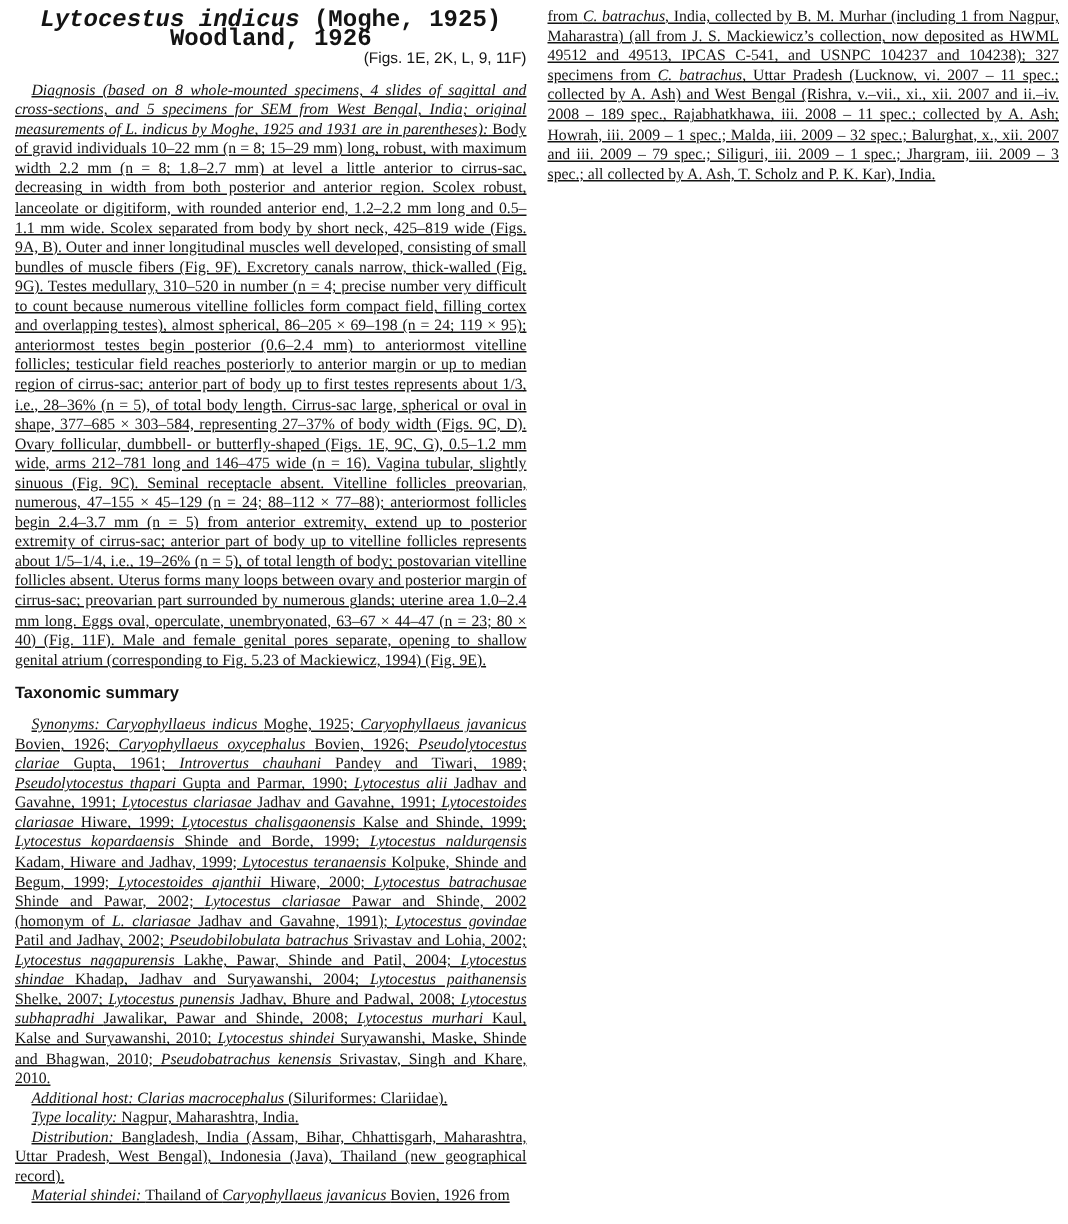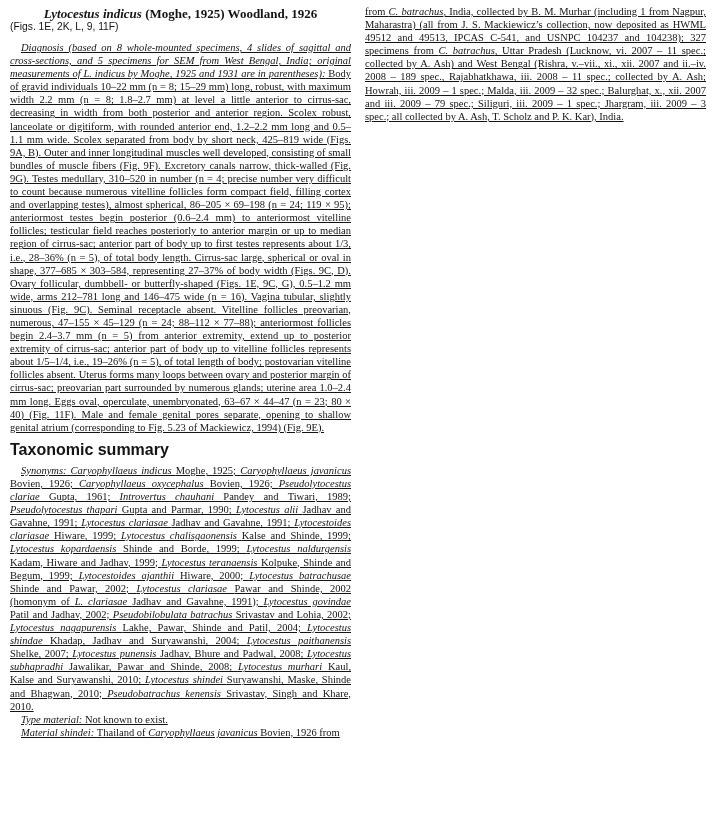--- a/index.html
+++ b/index.html
@@ -5,52 +5,54 @@
   html,body{margin:0;padding:0;background:#ffffff;}
   .page{
     width:712px;height:816px;overflow:hidden;background:#ffffff;
     padding:5px 6px 0 10px;box-sizing:border-box;
     display:flex;gap:14px;
     font-family:"Liberation Serif",serif;
     font-size:10.5px;line-height:13.1px;color:#141414;
   }
   .col{width:341px;flex:0 0 341px;text-align:justify;}
   .title{
-    font-family:Liberation Serif, serif;
-    font-size:13px;font-weight:bold;text-align:center;
+    font-family:Liberation Mono, monospace;
+    font-size:16px;font-weight:bold;text-align:center;
     margin:2px 0 0;line-height:13px;text-indent:0;
   }
   .figs{
     font-family:"Liberation Sans",sans-serif;
-    font-size:10.3px;text-align:left;margin:0 0 8px;line-height:13px;
+    font-size:10.3px;text-align:right;margin:0 0 8px;line-height:13px;
   }
   .para{margin:0;text-decoration:underline;}
   .indent{text-indent:11px;}
   .it{font-style:italic;}
   .bd{font-weight:bold;}
   .section-heading{
     font-family:"Liberation Sans",sans-serif;
-    font-size:16px;font-weight:bold;
+    font-size:11px;font-weight:bold;
     margin:9px 0 8px;text-align:left;text-indent:0;
   }
 </style>
 </head>
 <body>
 
 <div class="page">
   <div class="col">
     <div>
       <h1 class="title"><span class="it bd">Lytocestus indicus</span><span class="bd"> (Moghe, 1925) Woodland, 1926</span></h1>
       <div class="figs">(Figs. 1E, 2K, L, 9, 11F)</div>
     </div>
     <p class="para indent"><span class="it">Diagnosis (based on 8 whole-mounted specimens, 4 slides of sagittal and cross-sections, and 5 specimens for SEM from West Bengal, India; original measurements of L. indicus by Moghe, 1925 and 1931 are in parentheses):</span><span> Body of gravid individuals 10–22 mm (n = 8; 15–29 mm) long, robust, with maximum width 2.2 mm (n = 8; 1.8–2.7 mm) at level a little anterior to cirrus-sac, decreasing in width from both posterior and anterior region. Scolex robust, lanceolate or digitiform, with rounded anterior end, 1.2–2.2 mm long and 0.5–1.1 mm wide. Scolex separated from body by short neck, 425–819 wide (Figs. 9A, B). Outer and inner longitudinal muscles well developed, consisting of small bundles of muscle fibers (Fig. 9F). Excretory canals narrow, thick-walled (Fig. 9G). Testes medullary, 310–520 in number (n = 4; precise number very difficult to count because numerous vitelline follicles form compact field, filling cortex and overlapping testes), almost spherical, 86–205 × 69–198 (n = 24; 119 × 95); anteriormost testes begin posterior (0.6–2.4 mm) to anteriormost vitelline follicles; testicular field reaches posteriorly to anterior margin or up to median region of cirrus-sac; anterior part of body up to first testes represents about 1/3, i.e., 28–36% (n = 5), of total body length. Cirrus-sac large, spherical or oval in shape, 377–685 × 303–584, representing 27–37% of body width (Figs. 9C, D). Ovary follicular, dumbbell- or butterfly-shaped (Figs. 1E, 9C, G), 0.5–1.2 mm wide, arms 212–781 long and 146–475 wide (n = 16). Vagina tubular, slightly sinuous (Fig. 9C). Seminal receptacle absent. Vitelline follicles preovarian, numerous, 47–155 × 45–129 (n = 24; 88–112 × 77–88); anteriormost follicles begin 2.4–3.7 mm (n = 5) from anterior extremity, extend up to posterior extremity of cirrus-sac; anterior part of body up to vitelline follicles represents about 1/5–1/4, i.e., 19–26% (n = 5), of total length of body; postovarian vitelline follicles absent. Uterus forms many loops between ovary and posterior margin of cirrus-sac; preovarian part surrounded by numerous glands; uterine area 1.0–2.4 mm long. Eggs oval, operculate, unembryonated, 63–67 × 44–47 (n = 23; 80 × 40) (Fig. 11F). Male and female genital pores separate, opening to shallow genital atrium (corresponding to Fig. 5.23 of Mackiewicz, 1994) (Fig. 9E).</span></p>
     <h2 class="section-heading">Taxonomic summary</h2>
     <div>
         <p class="para indent"><span class="it">Synonyms: Caryophyllaeus indicus </span><span>Moghe, 1925; </span><span class="it">Caryophyllaeus javanicus </span><span>Bovien, 1926; </span><span class="it">Caryophyllaeus oxycephalus </span><span>Bovien, 1926; </span><span class="it">Pseudolytocestus clariae </span><span>Gupta, 1961; </span><span class="it">Introvertus chauhani </span><span>Pandey and Tiwari, 1989; </span><span class="it">Pseudolytocestus thapari </span><span>Gupta and Parmar, 1990; </span><span class="it">Lytocestus alii </span><span>Jadhav and Gavahne, 1991; </span><span class="it">Lytocestus clariasae </span><span>Jadhav and Gavahne, 1991; </span><span class="it">Lytocestoides clariasae </span><span>Hiware, 1999; </span><span class="it">Lytocestus chalisgaonensis </span><span>Kalse and Shinde, 1999; </span><span class="it">Lytocestus kopardaensis </span><span>Shinde and Borde, 1999; </span><span class="it">Lytocestus naldurgensis </span><span>Kadam, Hiware and Jadhav, 1999; </span><span class="it">Lytocestus teranaensis </span><span>Kolpuke, Shinde and Begum, 1999; </span><span class="it">Lytocestoides ajanthii </span><span>Hiware, 2000; </span><span class="it">Lytocestus batrachusae </span><span>Shinde and Pawar, 2002; </span><span class="it">Lytocestus clariasae </span><span>Pawar and Shinde, 2002 (homonym of </span><span class="it">L. clariasae </span><span>Jadhav and Gavahne, 1991); </span><span class="it">Lytocestus govindae </span><span>Patil and Jadhav, 2002; </span><span class="it">Pseudobilobulata batrachus </span><span>Srivastav and Lohia, 2002; </span><span class="it">Lytocestus nagapurensis </span><span>Lakhe, Pawar, Shinde and Patil, 2004; </span><span class="it">Lytocestus shindae </span><span>Khadap, Jadhav and Suryawanshi, 2004; </span><span class="it">Lytocestus paithanensis </span><span>Shelke, 2007; </span><span class="it">Lytocestus punensis </span><span>Jadhav, Bhure and Padwal, 2008; </span><span class="it">Lytocestus subhapradhi </span><span>Jawalikar, Pawar and Shinde, 2008; </span><span class="it">Lytocestus murhari </span><span>Kaul, Kalse and Suryawanshi, 2010; </span><span class="it">Lytocestus shindei </span><span>Suryawanshi, Maske, Shinde and Bhagwan, 2010; </span><span class="it">Pseudobatrachus kenensis </span><span>Srivastav, Singh and Khare, 2010.</span></p>
-        <p class="para indent"><span class="it">Type material: </span><span>Not known to exist.</span></p>
+        <p class="para indent"><span class="it">Additional host: Clarias macrocephalus </span><span>(Siluriformes: Clariidae).</span></p>
+        <p class="para indent"><span class="it">Type locality: </span><span>Nagpur, Maharashtra, India.</span></p>
+        <p class="para indent"><span class="it">Distribution: </span><span>Bangladesh, India (Assam, Bihar, Chhattisgarh, Maharashtra, Uttar Pradesh, West Bengal), Indonesia (Java), Thailand (new geographical record).</span></p>
         <p class="para indent"><span class="it">Material shindei: </span><span>Thailand of </span><span class="it">Caryophyllaeus javanicus </span><span>Bovien, 1926 from </span></p>
       </div>
   </div>
   <div class="col">
     <div>
         <p class="para"><span>from </span><span class="it">C. batrachus</span><span>, India, collected by B. M. Murhar (including 1 from Nagpur, Maharastra) (all from J. S. Mackiewicz’s collection, now deposited as HWML 49512 and 49513, IPCAS C-541, and USNPC 104237 and 104238); 327 specimens from </span><span class="it">C. batrachus</span><span>, Uttar Pradesh (Lucknow, vi. 2007 – 11 spec.; collected by A. Ash) and West Bengal (Rishra, v.–vii., xi., xii. 2007 and ii.–iv. 2008 – 189 spec., Rajabhatkhawa, iii. 2008 – 11 spec.; collected by A. Ash; Howrah, iii. 2009 – 1 spec.; Malda, iii. 2009 – 32 spec.; Balurghat, x., xii. 2007 and iii. 2009 – 79 spec.; Siliguri, iii. 2009 – 1 spec.; Jhargram, iii. 2009 – 3 spec.; all collected by A. Ash, T. Scholz and P. K. Kar), India.</span></p>
       </div>
   </div>
 </div>
 

